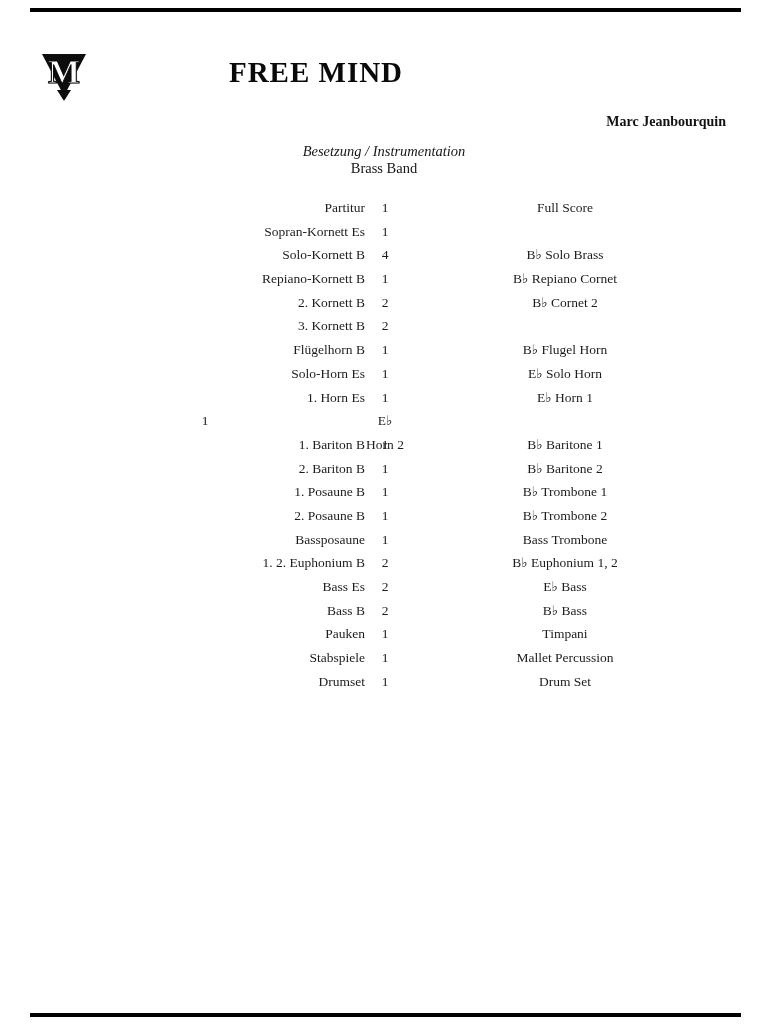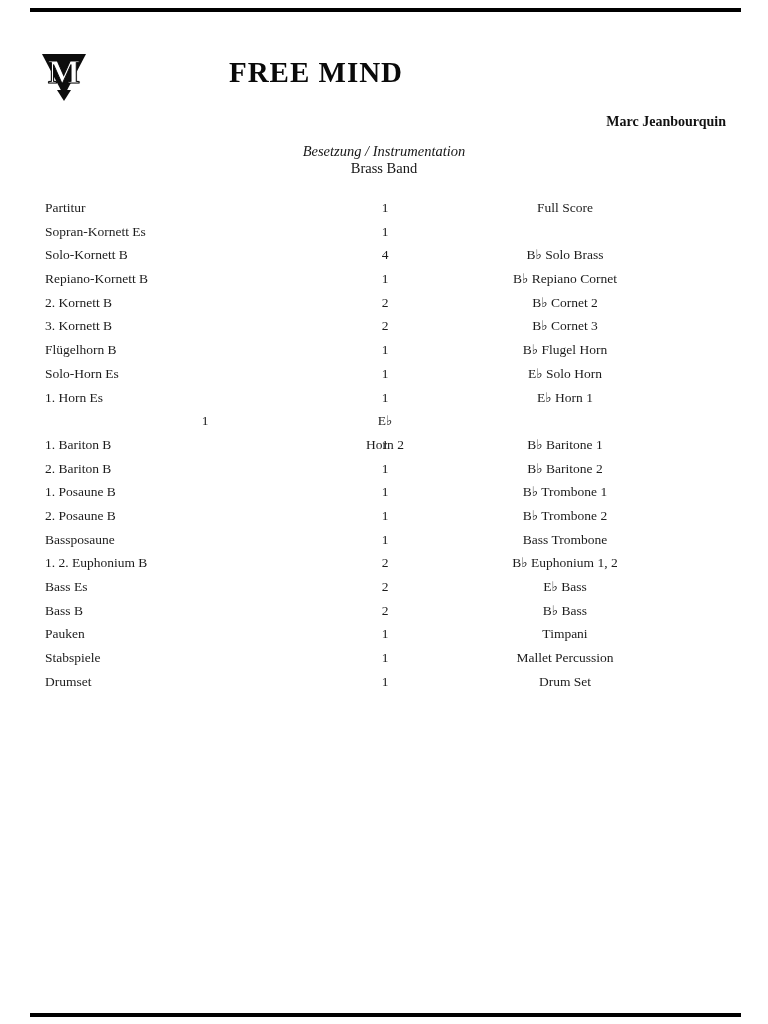--- a/index.html
+++ b/index.html
@@ -44,21 +44,21 @@
   .subhead .line2{
     font-size:14.5px;line-height:17px;color:#161616;
     text-underline-offset:3px;
   }
 
   .table{position:absolute;left:45px;top:196px;width:680px;}
   .row{
     display:grid;grid-template-columns:1fr 40px 1fr;
     height:23.7px;line-height:23.7px;font-size:13.5px;color:#1c1c1c;
   }
-  .cell-de{text-align:left;}
+  .cell-de{text-align:right;}
   .cell-qty{text-align:center;}
   .cell-en{text-align:center;}
 </style>
 </head>
 <body>
 
 <div class="rule top"></div>
 
 <div class="logo">
   <div class="tri"></div>
@@ -101,21 +101,20 @@
 
     <div class="row">
       <div class="cell-de">2. Kornett B</div>
       <div class="cell-qty">2</div>
       <div class="cell-en">B♭ Cornet 2</div>
     </div>
 
     <div class="row">
       <div class="cell-de">3. Kornett B</div>
       <div class="cell-qty">2</div>
-      <div class="cell-en">B♭ Cornet 3</div>
     </div>
 
     <div class="row">
       <div class="cell-de">Flügelhorn B</div>
       <div class="cell-qty">1</div>
       <div class="cell-en">B♭ Flugel Horn</div>
     </div>
 
     <div class="row">
       <div class="cell-de">Solo-Horn Es</div>

